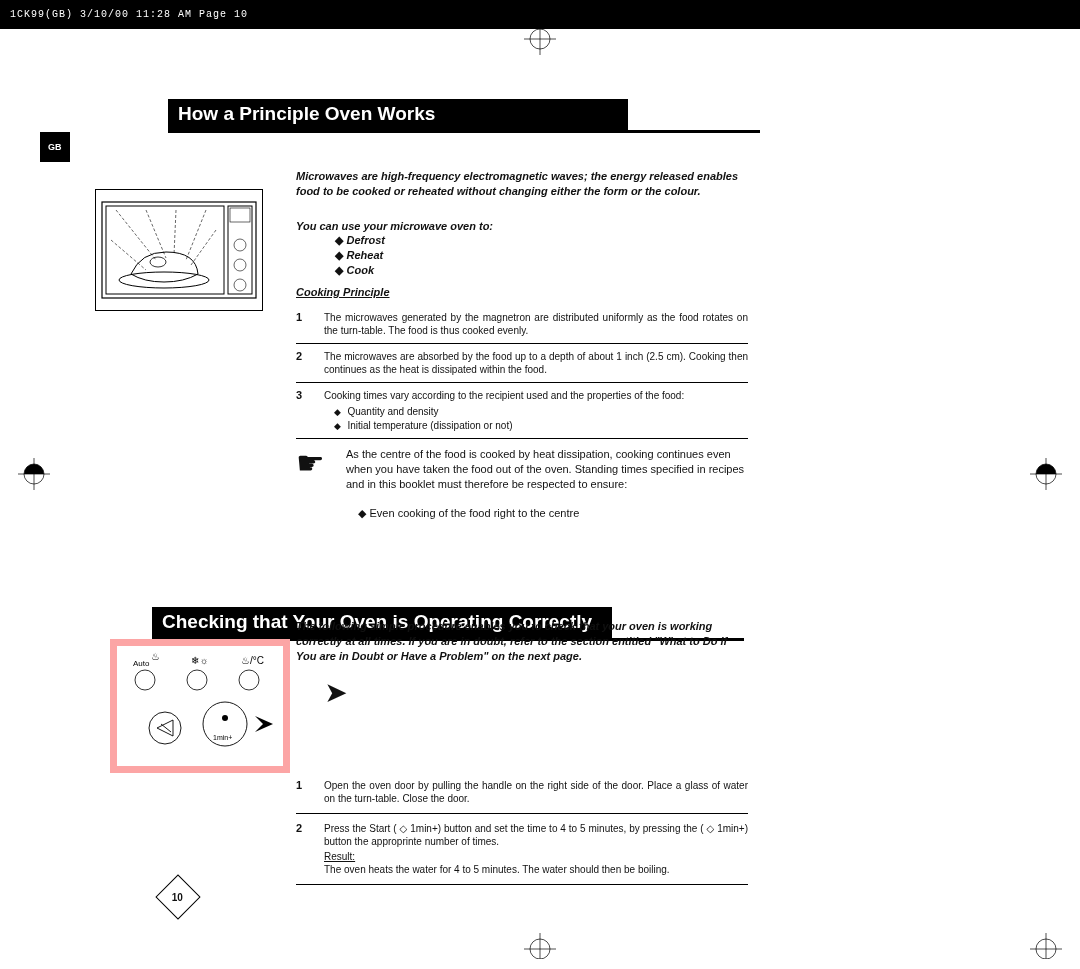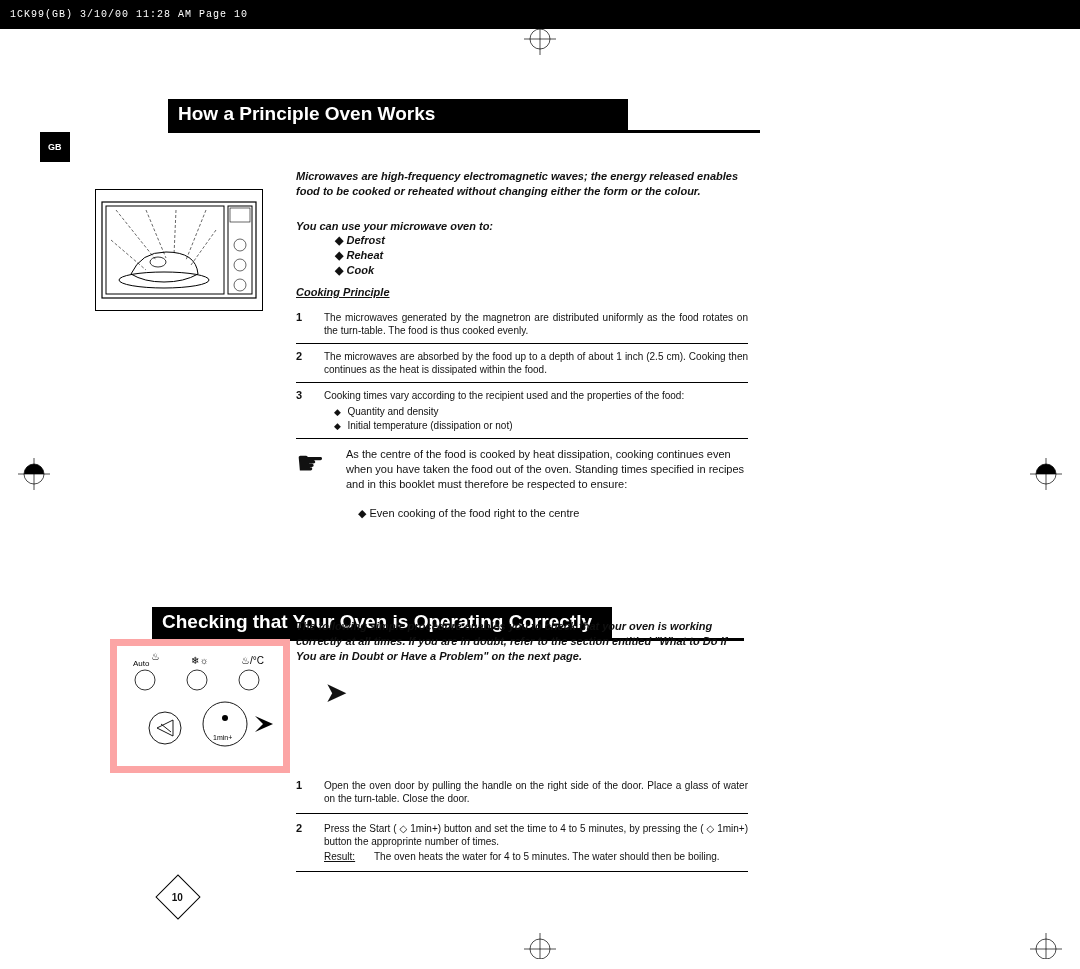--- a/index.html
+++ b/index.html
@@ -91,21 +91,21 @@
 
   .arrow-block {
     position:absolute; left:296px; top:648px; width:452px; display:flex;
   }
   .arrow-block .arrow { font-size:28px; width:80px; text-align:center; line-height:1; padding-top:2px;}
   .arrow-bullets { flex:1; font-size:11px; }
   .arrow-bullets div { margin-bottom:4px; }
 
   .num-list2 { position:absolute; left:296px; top:742px; width:452px; font-size:10px;}
   .num-list2 .num-item { border-bottom:1px solid #000; padding:8px 0;}
-  .result-row { display:flex; margin-top:2px;}
+  .result-row { display:flex; margin-top:2px;flex-direction:column;}
   .result-row .lbl { text-decoration:underline; width:50px;}
   .result-row .val { flex:1;}
 
   .page-badge {
     position:absolute; left:162px; top:852px;
     width:30px; height:30px; border:1px solid #000;
     transform:rotate(45deg);
     display:flex; align-items:center; justify-content:center;
     font-size:10px; font-weight:bold;
   }

